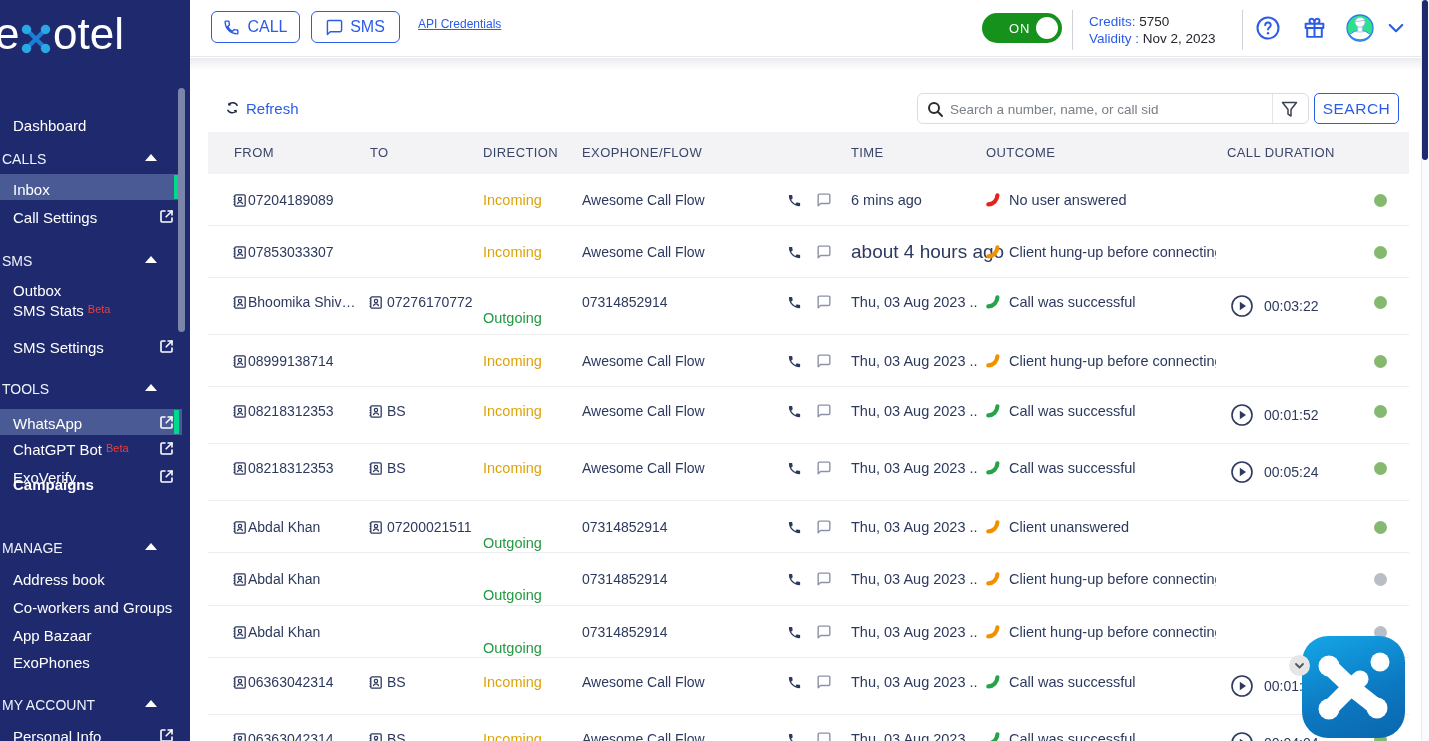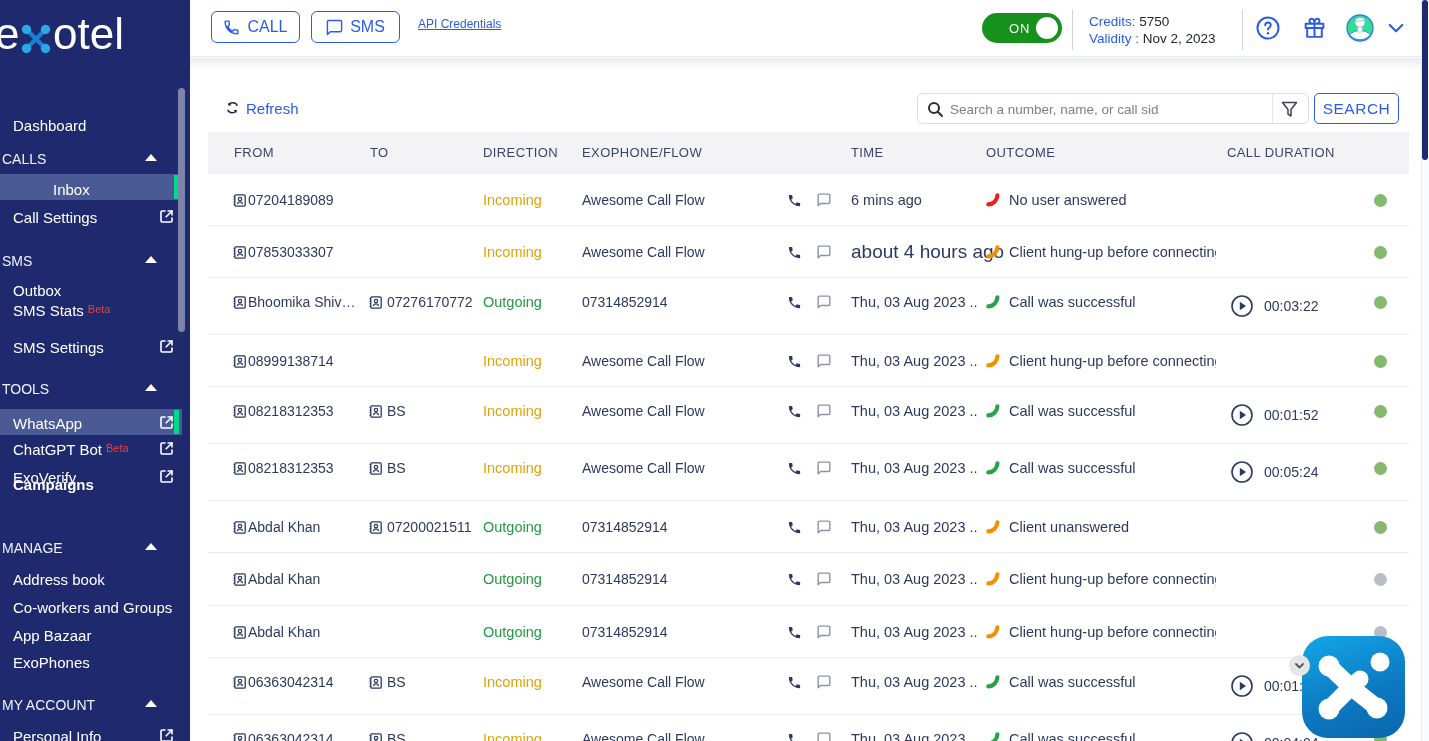--- a/index.html
+++ b/index.html
@@ -36,21 +36,21 @@
 #searchbox .ph { position:absolute; left:32px; top:8px; font-size:13.5px; color:#7a8088; white-space:nowrap; }
 #searchbox .fdiv { position:absolute; right:35px; top:0px; width:1px; height:29px; background:#e3e5e9; }
 #searchbtn { position:absolute; left:1314px; top:93px; width:85px; height:31px; border:1.5px solid #2a5ce8; border-radius:5px; color:#2a5ce8; font-size:15.5px; background:#fff; display:flex; align-items:center; justify-content:center; letter-spacing:0.5px; }
 
 
 #thead { position:absolute; left:208px; top:132px; width:1201px; height:42px; background:#f3f3f6; }
 .hcell { position:absolute; top:13px; font-size:13px; color:#3a4668; letter-spacing:0.4px; white-space:nowrap; }
 .row { position:absolute; left:208px; width:1201px; border-bottom:1px solid #ededf0; background:#fff; }
 .cell { position:absolute; font-size:14px; color:#2d3a5f; white-space:nowrap; display:flex; align-items:center; }
 .dir-in { color:#dca40a; }
-.dir-out { color:#229a41; }
+.dir-out { color:#229a41;margin-top:16px; }
 .dot { position:absolute; width:13px; height:13px; border-radius:50%; }
 .dot.g { background:#85b96f; }
 .dot.y { background:#b9bdc6; }
 
 
 #widget { position:absolute; left:1302px; top:636px; width:103px; height:102px; border-radius:26px; background:linear-gradient(160deg,#14a7e8 0%,#0c77c0 60%,#0a67ad 100%); }
 #wchev { position:absolute; left:1289px; top:655px; width:21px; height:21px; border-radius:50%; background:#e6e6e8; }
 
 
 #rscroll { position:absolute; left:1421px; top:0; width:8px; height:741px; background:#fafbfc; border-left:1px solid #ececee; }
@@ -75,21 +75,21 @@
     </svg>
   </div>
   <div class="hl" style="top:174px;height:26px;"></div>
   <div class="hlbar" style="left:174px;top:175px;height:24px;"></div>
   <div class="hl" style="top:409px;height:26px;"></div>
   <div class="hlbar" style="left:174px;top:410px;height:24px;"></div>
 
   <div class="mitem" style="top:117px;">Dashboard</div>
   <div class="mhead" style="top:151px;">CALLS</div>
     <div class="arrow" style="left:145px;top:154px;"></div>
-  <div class="mitem" style="top:181px;margin-left:40px;">Inbox</div>
+  <div class="mitem" style="top:181px;">Inbox</div>
   <div class="mitem" style="top:209px;">Call Settings</div>
     <div class="extlink" style="left:160px;top:209px;"><svg width="13" height="13" viewBox="0 0 13 13">
         <path d="M5 1 H2 C1.45 1 1 1.45 1 2 V11 C1 11.55 1.45 12 2 12 H11 C11.55 12 12 11.55 12 11 V8" stroke="#fff" stroke-width="1.6" fill="none" stroke-linecap="round"></path>
         <path d="M7.5 1 H12 V5.5" stroke="#fff" stroke-width="1.6" fill="none" stroke-linejoin="round"></path>
         <line x1="12" y1="1" x2="6.2" y2="6.8" stroke="#fff" stroke-width="1.6" stroke-linecap="round"></line>
       </svg></div>
   <div class="mhead" style="top:253px;">SMS</div>
     <div class="arrow" style="left:145px;top:256px;"></div>
   <div class="mitem" style="top:282px;">Outbox</div>
   <div class="mitem" style="top:302px;">SMS Stats<span class="beta">Beta</span></div>

